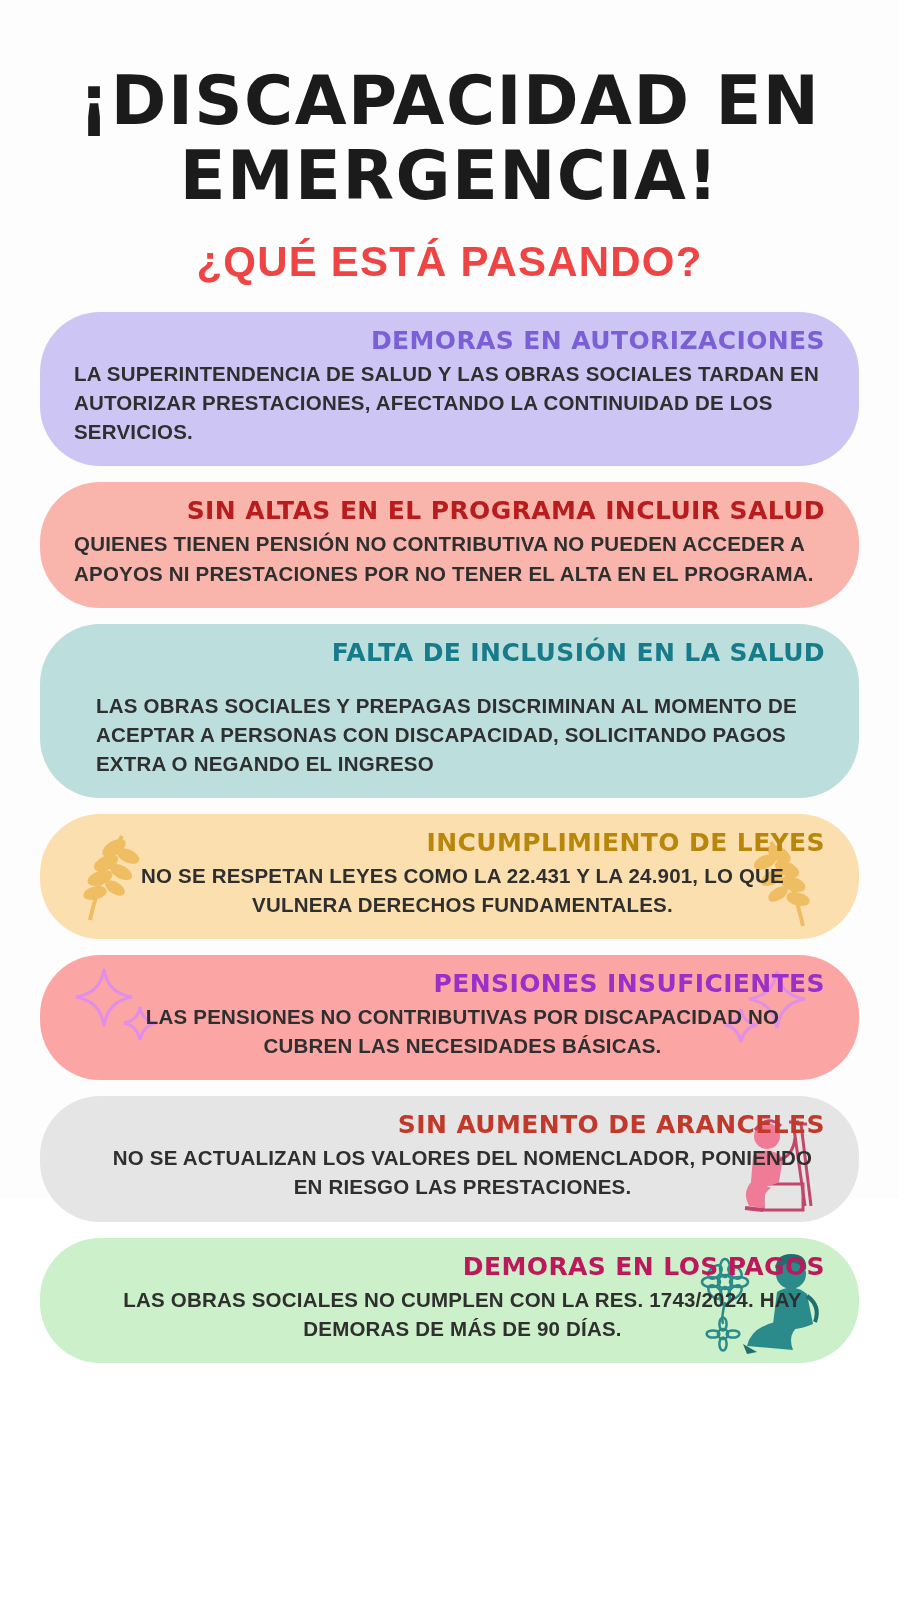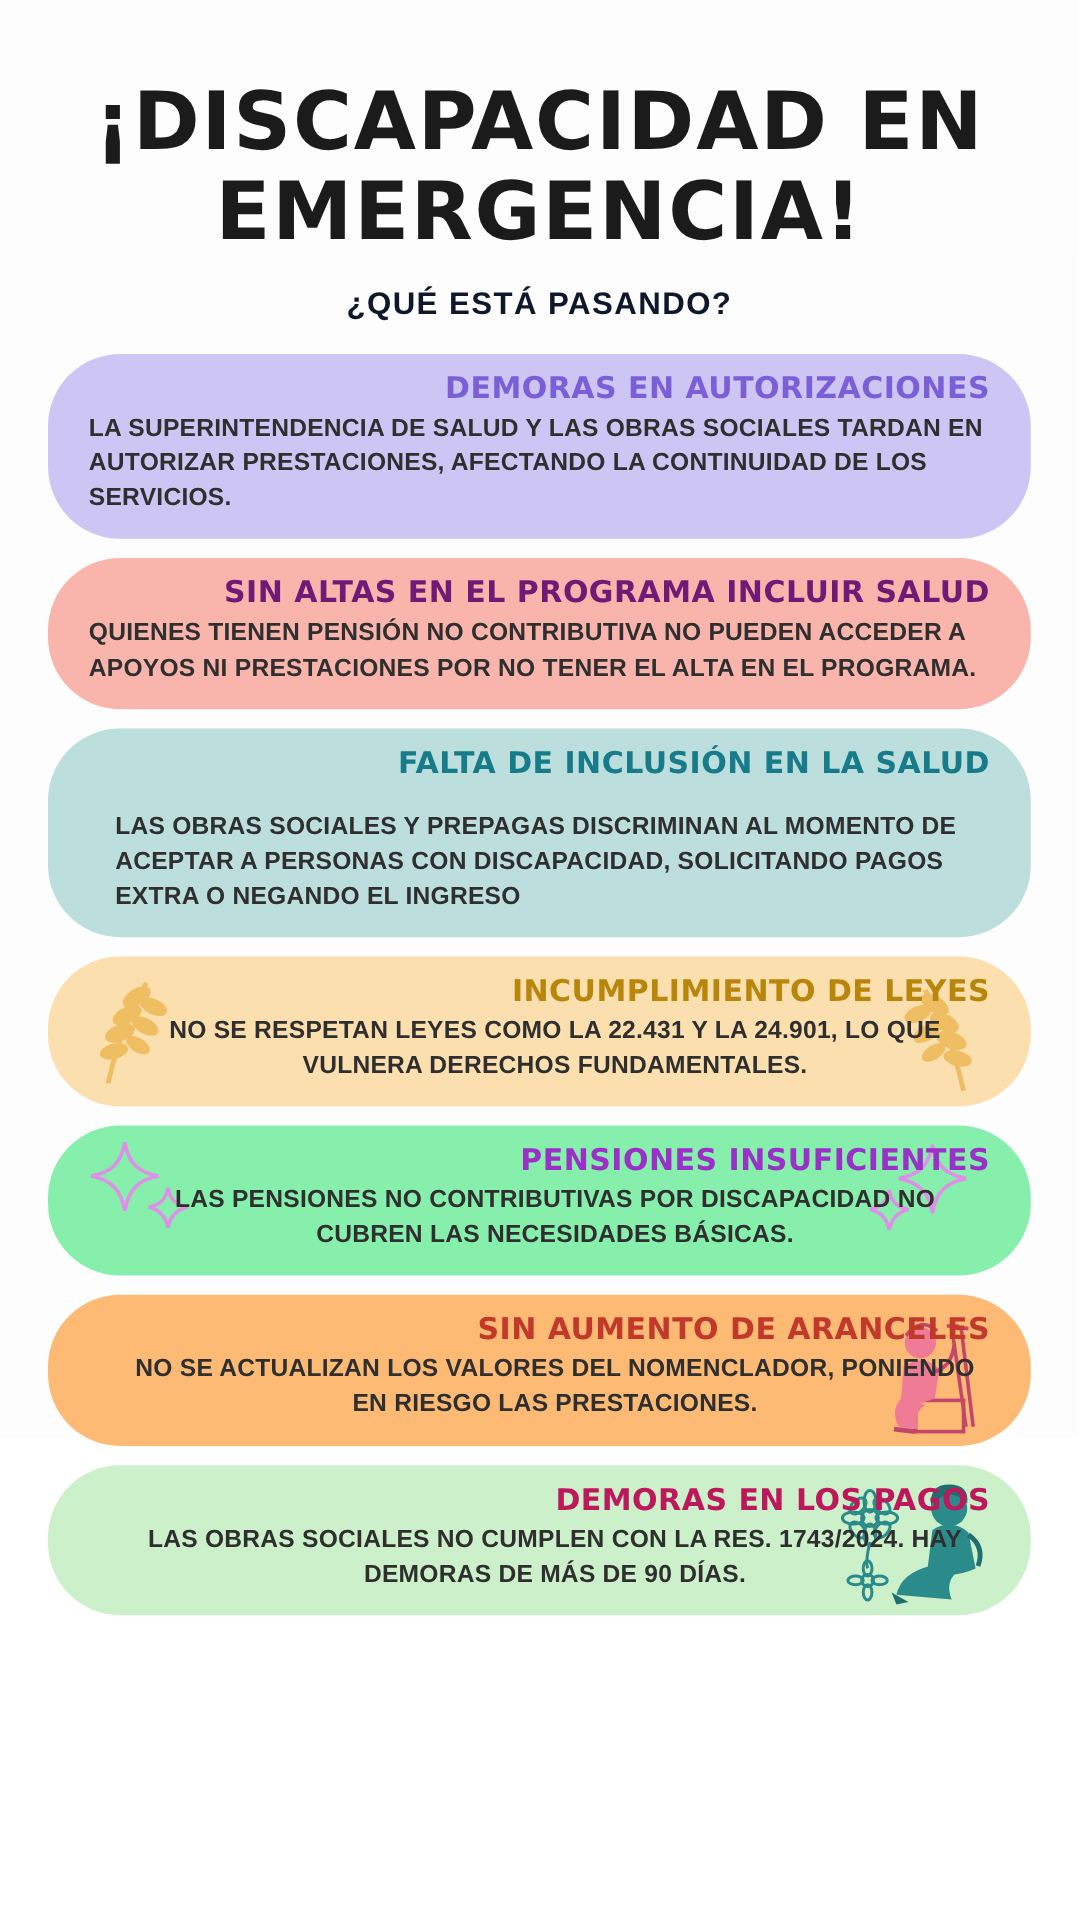--- a/index.html
+++ b/index.html
@@ -30,23 +30,23 @@
     font-size: 67px;
     line-height: 1.12;
     letter-spacing: 1.5px;
     color: #1b1b1b;
     margin: 16px 0 0 0;
     text-transform: uppercase;
   }
   .subtitle {
     font-family: "Liberation Sans", sans-serif;
     font-weight: bold;
-    font-size: 26px;
+    font-size: 42px;
     letter-spacing: 1.2px;
-    color: #0f172a;
+    color: #ef4444;
     margin: 24px 0 0 0;
     text-transform: uppercase;
   }
 
   
   .cards {
     margin-top: 26px;
     display: flex;
     flex-direction: column;
     gap: 16px;
@@ -121,21 +121,21 @@
   </div>
 
   <div class="cards">
 
     <div class="card c1" style="background: rgb(205, 198, 245);">
       <p class="card-heading" style="color: rgb(123, 95, 214);">DEMORAS EN AUTORIZACIONES</p>
       <p class="card-body">LA SUPERINTENDENCIA DE SALUD Y LAS OBRAS SOCIALES TARDAN EN AUTORIZAR PRESTACIONES, AFECTANDO LA CONTINUIDAD DE LOS SERVICIOS.</p>
     </div>
 
     <div class="card c2" style="background: rgb(249, 180, 172);">
-      <p class="card-heading" style="color: #701a75;">SIN ALTAS EN EL PROGRAMA INCLUIR SALUD</p>
+      <p class="card-heading" style="color: #b91c1c;">SIN ALTAS EN EL PROGRAMA INCLUIR SALUD</p>
       <p class="card-body">QUIENES TIENEN PENSIÓN NO CONTRIBUTIVA NO PUEDEN ACCEDER A APOYOS NI PRESTACIONES POR NO TENER EL ALTA EN EL PROGRAMA.</p>
     </div>
 
     <div class="card c3" style="background: rgb(188, 222, 220);">
       <p class="card-heading" style="color: rgb(23, 123, 138);">FALTA DE INCLUSIÓN EN LA SALUD</p>
       <p class="card-body indent">LAS OBRAS SOCIALES Y PREPAGAS DISCRIMINAN AL MOMENTO DE ACEPTAR A PERSONAS CON DISCAPACIDAD, SOLICITANDO PAGOS EXTRA O NEGANDO EL INGRESO</p>
     </div>
 
     <div class="card c4" style="background: rgb(252, 223, 174);">
       <span class="deco leaf-left">
@@ -163,42 +163,42 @@
             <ellipse cx="58" cy="24" rx="12" ry="6.5" transform="rotate(24 58 24)"></ellipse>
             <ellipse cx="51" cy="40" rx="12" ry="6.5" transform="rotate(28 51 40)"></ellipse>
             <ellipse cx="45" cy="56" rx="11" ry="6" transform="rotate(32 45 56)"></ellipse>
           </g>
         </svg>
       </span>
       <p class="card-heading" style="color: rgb(184, 134, 11);">INCUMPLIMIENTO DE LEYES</p>
       <p class="card-body indent2">NO SE RESPETAN LEYES COMO LA 22.431 Y LA 24.901, LO QUE VULNERA DERECHOS FUNDAMENTALES.</p>
     </div>
 
-    <div class="card c5" style="background: #86efac;">
+    <div class="card c5" style="background: #fca5a5;">
       <span class="deco spark-left">
         <svg width="86" height="86" viewBox="0 0 86 86">
           <g fill="none" stroke="#e08fe8" stroke-width="3">
             <path d="M30 6 C33 24 42 31 58 34 C42 37 33 45 30 63 C27 45 18 37 2 34 C18 31 27 24 30 6 Z"></path>
             <path d="M66 44 C68 54 73 58 82 60 C73 62 68 67 66 77 C64 67 59 62 50 60 C59 58 64 54 66 44 Z"></path>
           </g>
         </svg>
       </span>
       <span class="deco spark-right">
         <svg width="86" height="86" viewBox="0 0 86 86">
           <g fill="none" stroke="#e08fe8" stroke-width="3">
             <path d="M56 6 C59 24 68 31 84 34 C68 37 59 45 56 63 C53 45 44 37 28 34 C44 31 53 24 56 6 Z"></path>
             <path d="M20 44 C22 54 27 58 36 60 C27 62 22 67 20 77 C18 67 13 62 4 60 C13 58 18 54 20 44 Z"></path>
           </g>
         </svg>
       </span>
       <p class="card-heading" style="color: rgb(155, 48, 201);">PENSIONES INSUFICIENTES</p>
       <p class="card-body indent2">LAS PENSIONES NO CONTRIBUTIVAS POR DISCAPACIDAD NO CUBREN LAS NECESIDADES BÁSICAS.</p>
     </div>
 
-    <div class="card c6" style="background: #fdba74;">
+    <div class="card c6" style="background: #e5e5e5;">
       <span class="deco person-right">
         <svg width="98" height="112" viewBox="0 0 98 112">
           <g>
 
             <path d="M74 18 L86 102" stroke="#c2476b" stroke-width="3" fill="none"></path>
             <path d="M82 20 L92 102" stroke="#c2476b" stroke-width="3" fill="none"></path>
             <path d="M70 18 L80 18" stroke="#c2476b" stroke-width="3"></path>
             <path d="M78 20 L88 20" stroke="#c2476b" stroke-width="3"></path>
 
             <rect x="44" y="80" width="40" height="26" fill="none" stroke="#c2476b" stroke-width="3"></rect>

